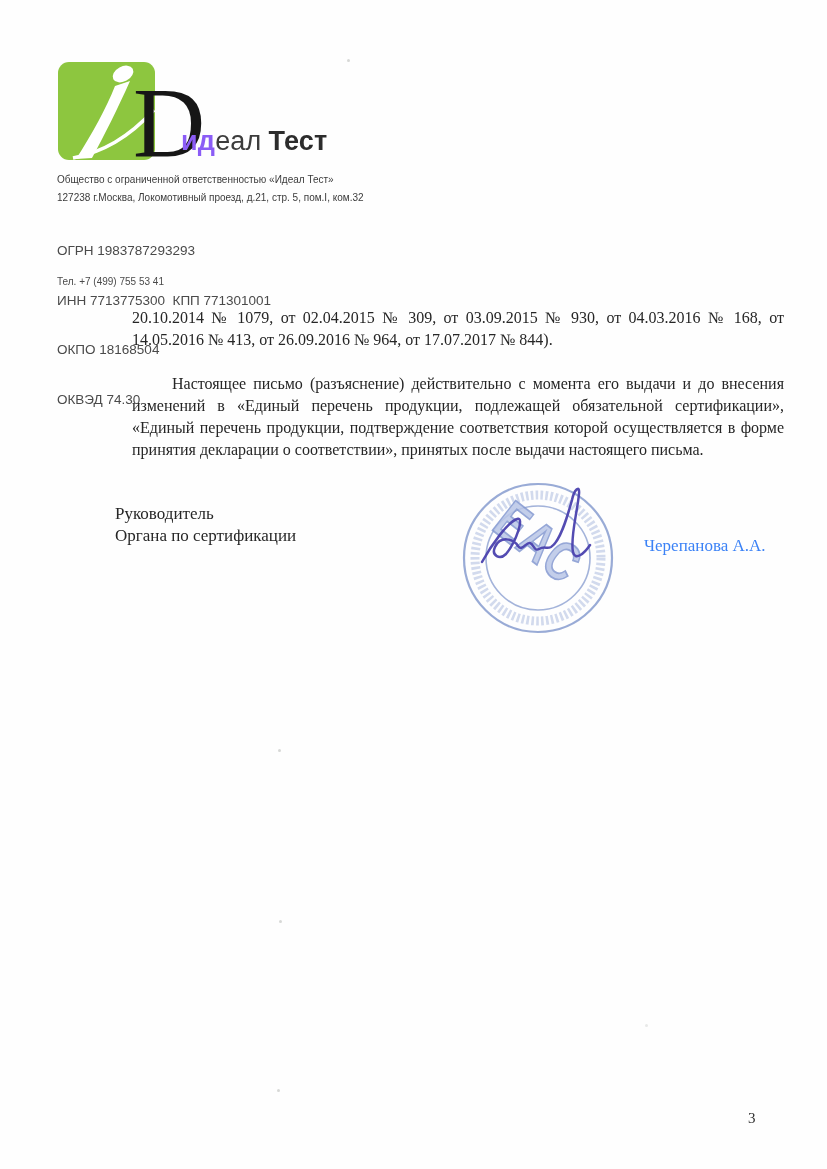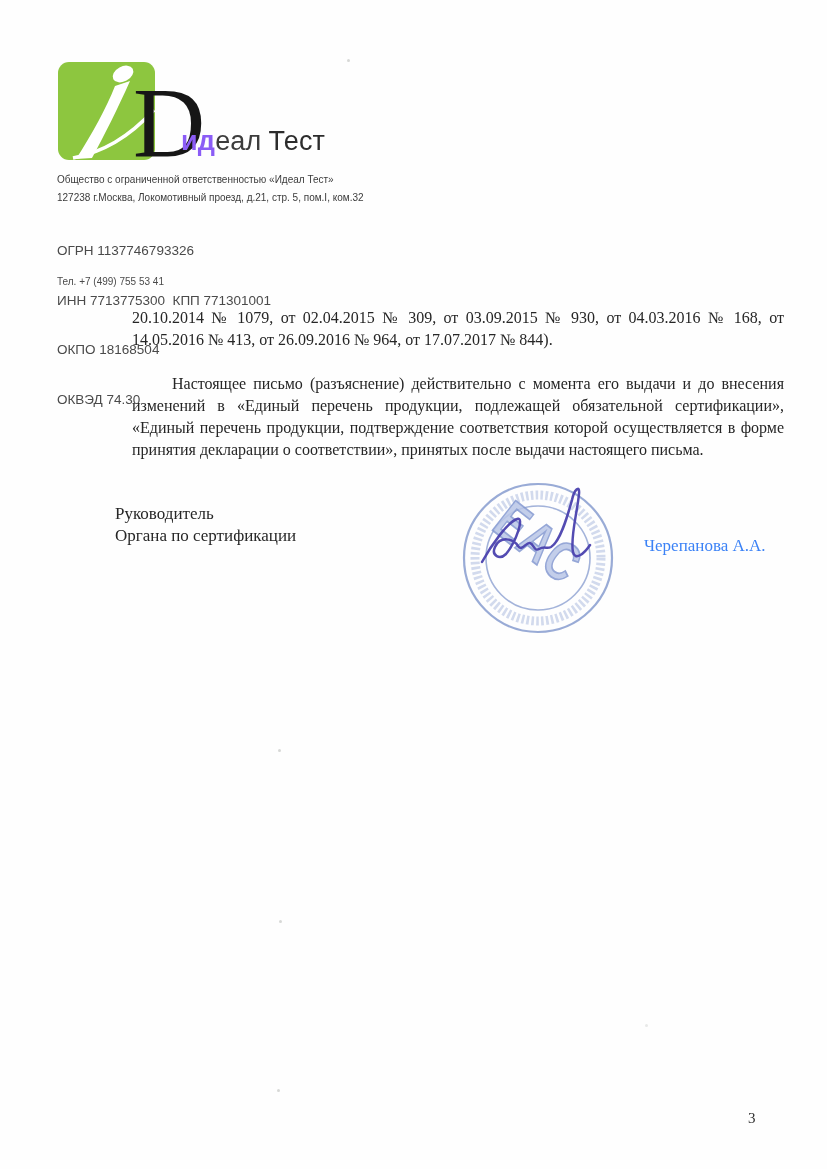--- a/index.html
+++ b/index.html
@@ -30,21 +30,21 @@
     position: absolute;
     left: 181px;
     top: 128px;
     font-size: 27px;
     line-height: 1;
     letter-spacing: 0.2px;
     white-space: nowrap;
   }
   .wm-green { color: #8b5cf6; font-weight: bold; }
   .wm-reg   { color: #3c3c3c; font-weight: normal; }
-  .wm-bold  { color: #2c2c2c; font-weight: normal; margin-left: 7px; }
+  .wm-bold  { color: #2c2c2c; font-weight: bold; margin-left: 7px; }
 
   .company-block {
     position: absolute;
     left: 57px;
     top: 171px;
     font-size: 10px;
     line-height: 18px;
     color: #3b3b3b;
     white-space: nowrap;
   }
@@ -145,21 +145,21 @@
   </svg>
 
   <div class="wordmark"><span class="wm-green">ид</span><span class="wm-reg">еал</span><span class="wm-bold">Тест</span></div>
 
   <div class="company-block">
     <div>Общество с ограниченной ответственностью «Идеал Тест»</div>
     <div>127238 г.Москва, Локомотивный проезд, д.21, стр. 5, пом.I, ком.32</div>
   </div>
 
   <div class="reg-block">
-    <div>ОГРН 1137746793326</div>
+    <div>ОГРН 1983787293293</div>
     <div>ИНН 7713775300  КПП 771301001</div>
     <div>ОКПО 18168504</div>
     <div>ОКВЭД 74.30</div>
   </div>
   <div class="phone-line">Тел. +7 (499) 755 53 41</div>
 
   <div class="body-text">
     <p class="para1">20.10.2014 № 1079, от 02.04.2015 № 309, от 03.09.2015 № 930, от 04.03.2016 № 168, от 14.05.2016 № 413, от 26.09.2016 № 964, от 17.07.2017 № 844).</p>
     <p class="para2">Настоящее письмо (разъяснение) действительно с момента его выдачи и до внесения изменений в «Единый перечень продукции, подлежащей обязательной сертификации», «Единый перечень продукции, подтверждение соответствия которой осуществляется в форме принятия декларации о соответствии», принятых после выдачи настоящего письма.</p>
   </div>

